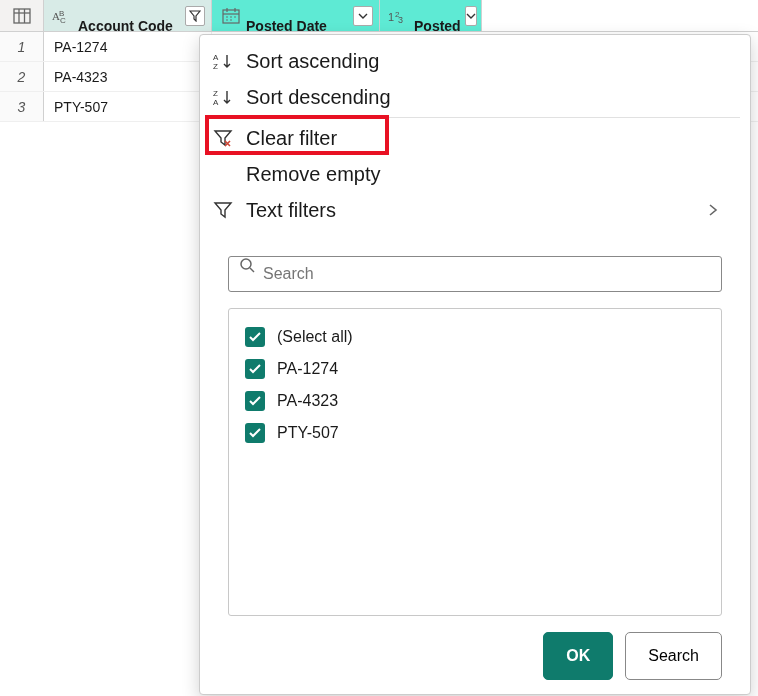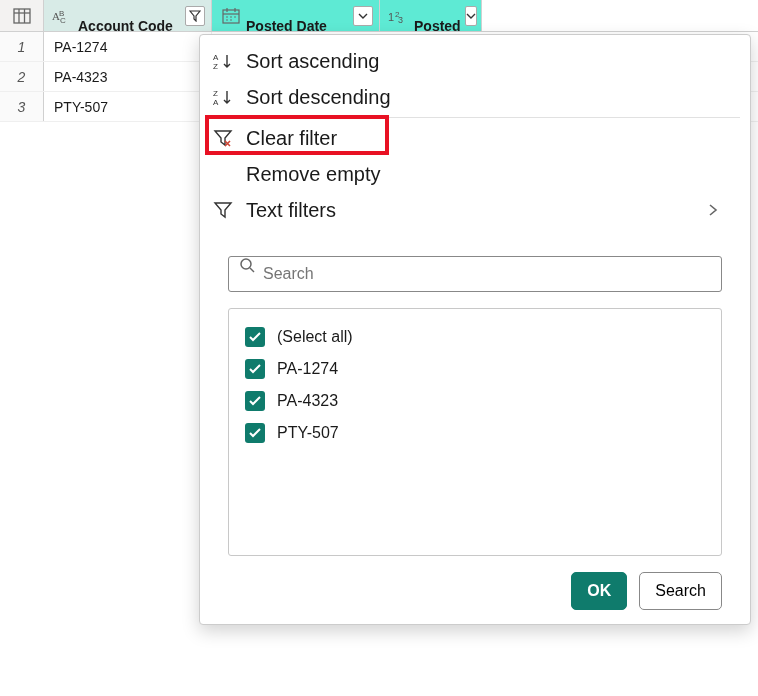--- a/index.html
+++ b/index.html
@@ -118,42 +118,42 @@
       gap: 8px;
       color: #666;
     }
     .search-input {
       border: none; outline: none; flex:1; font-size: 16px; color:#666;
     }
     .values-box {
       margin: 6px 28px 0 28px;
       border: 1px solid #c8c8c8;
       border-radius: 3px;
-      height: 248px;
+      height: 308px;
       padding: 12px 14px;
     }
     .check-row {
       display: flex; align-items: center; gap: 12px;
       padding: 6px 2px;
       font-size: 16px;
     }
     .chk {
       width: 20px; height: 20px;
       background: #0f7b6c;
       border-radius: 3px;
       display:flex; align-items:center; justify-content:center;
       color:#fff;
     }
     .footer {
       display:flex; justify-content:flex-end; gap:12px;
       padding: 16px 28px 0 28px;
     }
     .btn {
-      height: 38px;
-      padding: 0 15px;
+      height: 48px;
+      padding: 0 22px;
       border-radius: 5px;
       font-size: 16px;
       cursor:pointer;
       border: 1px solid #888;
       background:#fff;
     }
     .btn.primary { background:#0f7b6c; color:#fff; border-color:#0f7b6c; font-weight:600; }
     svg { display:block; }
   </style>
 </head>

